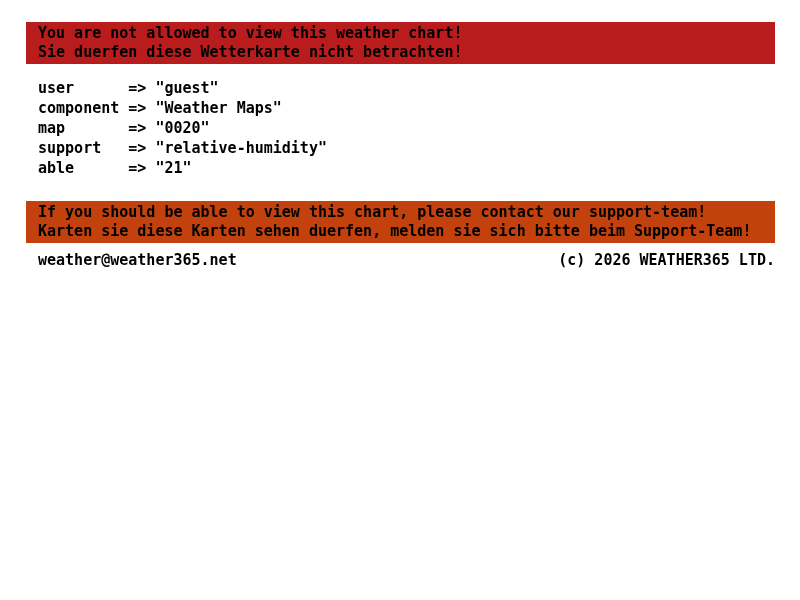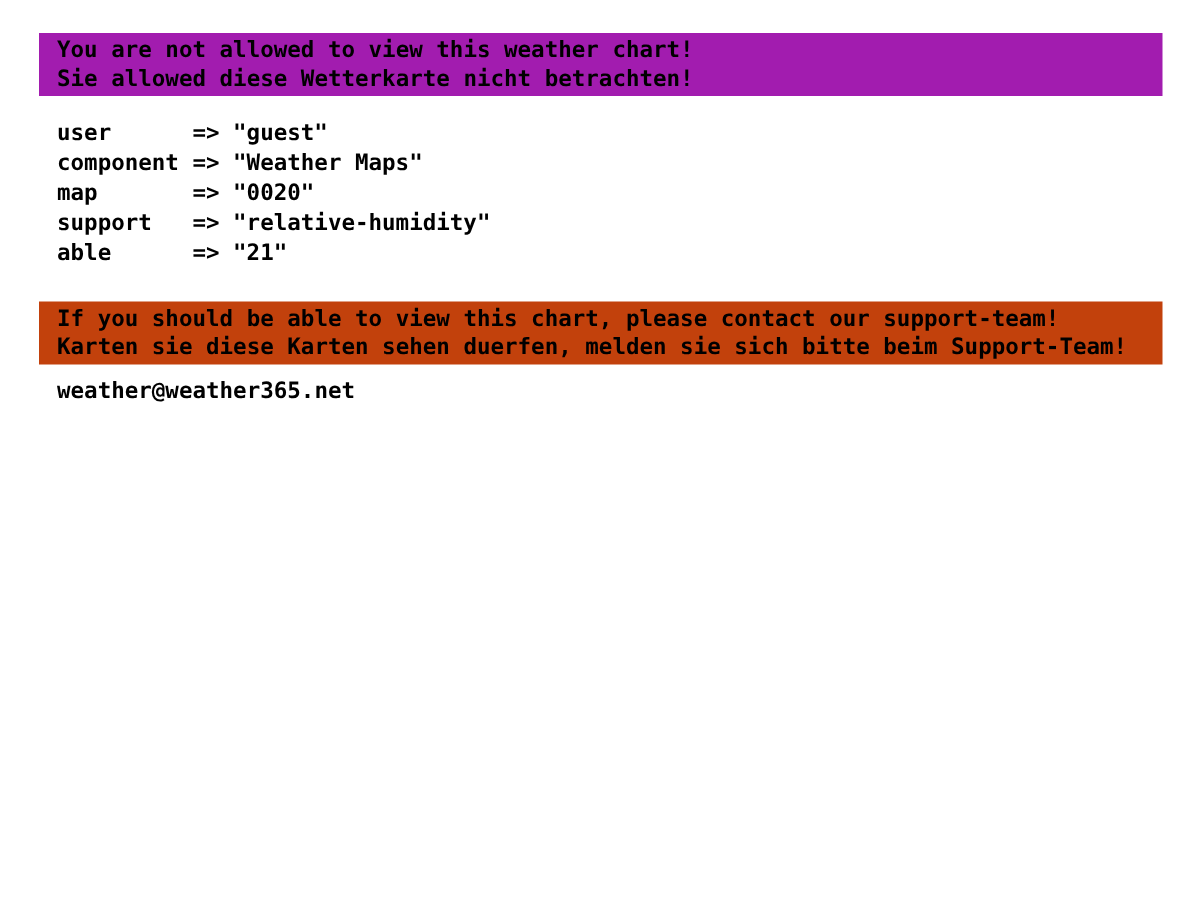--- a/index.html
+++ b/index.html
@@ -24,21 +24,21 @@
     width: 749px;
   }
   .banner {
     box-sizing: border-box;
     width: 100%;
     padding: 2px 0 2px 12px;
     line-height: 19px;
     white-space: nowrap;
     overflow: hidden;
   }
-  .banner.error { background: #a21caf; }
+  .banner.error { background: #b91c1c; }
   .banner.info  { background: #c2410c; }
   .kv-block {
     margin: 14px 0 0 12px;
     line-height: 20px;
   }
   .kv-row { white-space: pre; }
   .kv-key {
     display: inline-block;
     width: 10ch;
   }
@@ -56,33 +56,34 @@
     white-space: nowrap;
   }
 </style>
 </head>
 <body>
 
 <div class="page">
 
   <div class="banner error">
     <div>You are not allowed to view this weather chart!</div>
-    <div>Sie allowed diese Wetterkarte nicht betrachten!</div>
+    <div>Sie duerfen diese Wetterkarte nicht betrachten!</div>
   </div>
 
   <div class="kv-block">
     <div class="kv-row"><span class="kv-key">user</span><span class="kv-arrow">=&gt;</span><span class="kv-value">"guest"</span></div>
     <div class="kv-row"><span class="kv-key">component</span><span class="kv-arrow">=&gt;</span><span class="kv-value">"Weather Maps"</span></div>
     <div class="kv-row"><span class="kv-key">map</span><span class="kv-arrow">=&gt;</span><span class="kv-value">"0020"</span></div>
     <div class="kv-row"><span class="kv-key">support</span><span class="kv-arrow">=&gt;</span><span class="kv-value">"relative-humidity"</span></div>
     <div class="kv-row"><span class="kv-key">able</span><span class="kv-arrow">=&gt;</span><span class="kv-value">"21"</span></div>
   </div>
 
   <div class="banner info">
     <div>If you should be able to view this chart, please contact our support-team!</div>
     <div>Karten sie diese Karten sehen duerfen, melden sie sich bitte beim Support-Team!</div>
   </div>
 
   <div class="footer">
     <span>weather@weather365.net</span>
+    <span>(c) 2026 WEATHER365 LTD.</span>
   </div>
 
 </div>
 
 </body></html>

